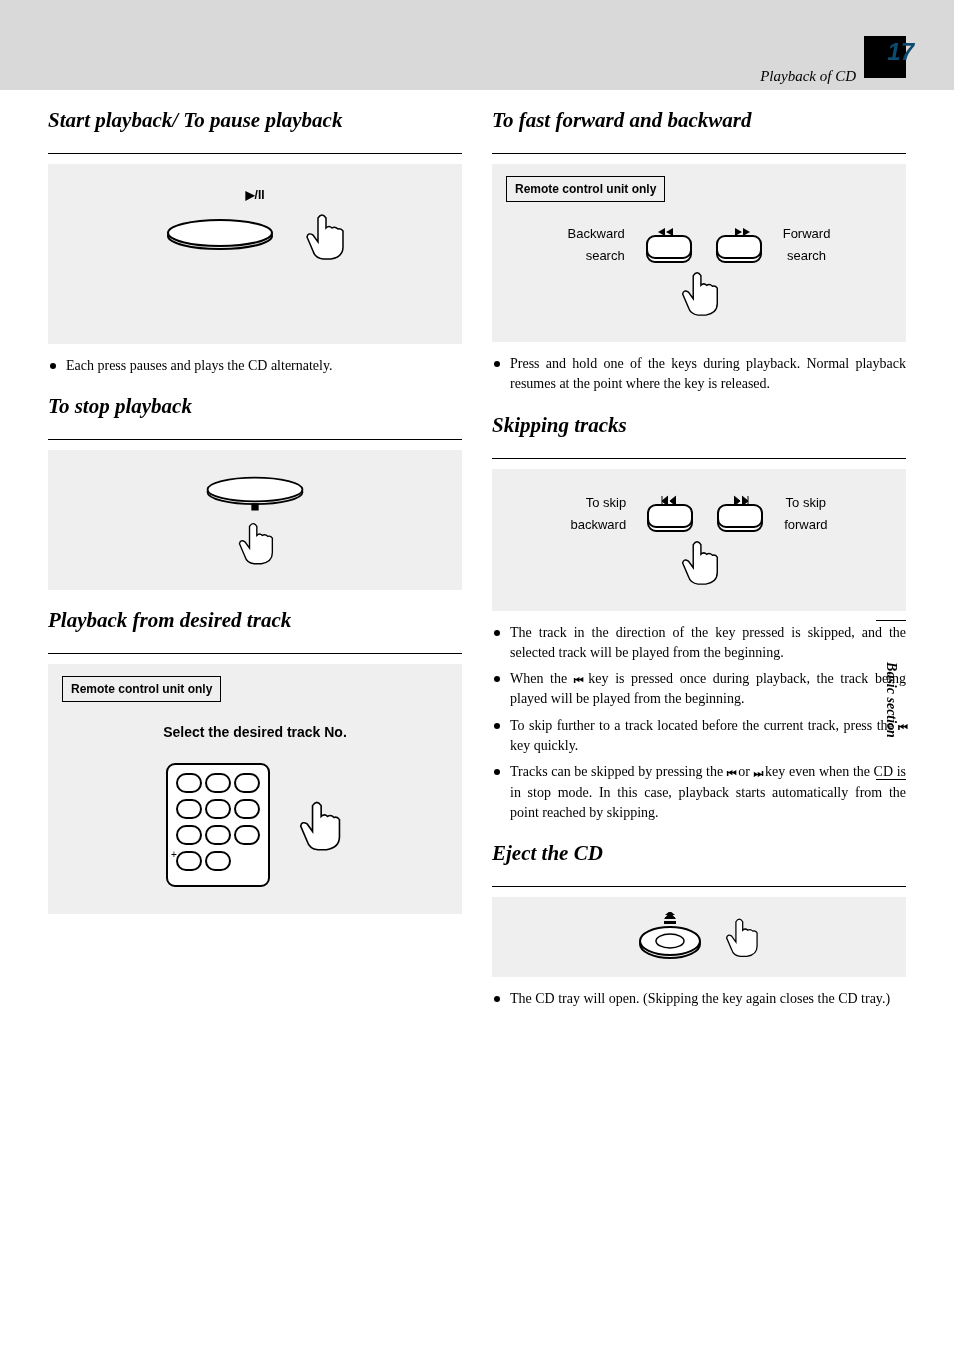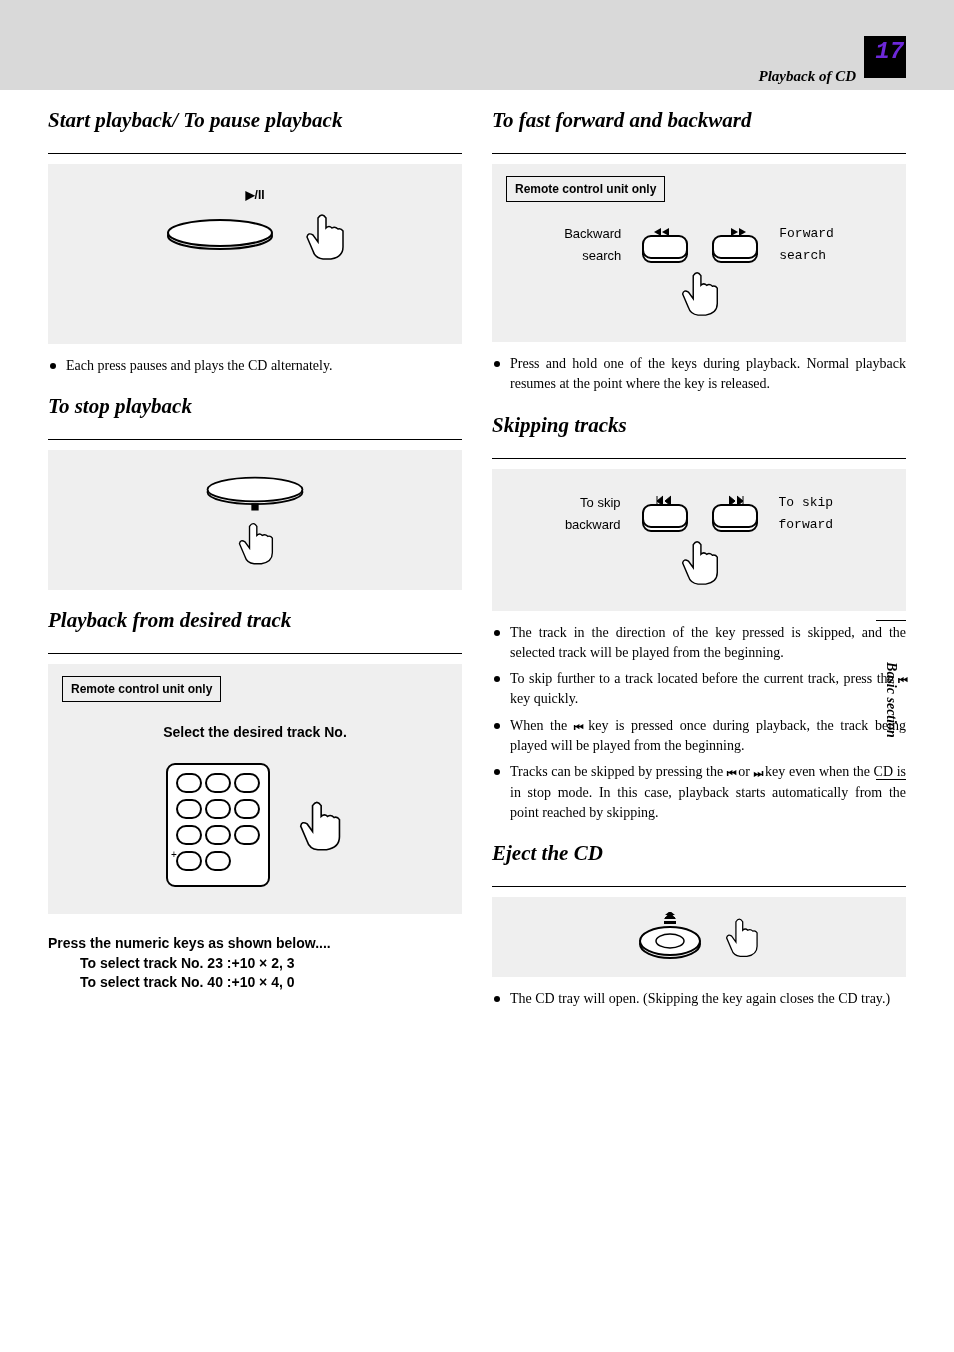--- a/index.html
+++ b/index.html
@@ -18,33 +18,33 @@
     background: #d9d9d9;
   }
   .page-num-box {
     position: absolute;
     top: 36px; right: 48px;
     width: 42px; height: 42px;
     background: #000;
   }
   .page-num {
     position: absolute;
-    top: 38px; right: 50px;
-    color: #6d28d9;
-    font-family: Liberation Mono, monospace;
+    top: 38px; right: 40px;
+    color: #0c4a6e;
+    font-family: Liberation Sans, sans-serif;
     font-style: italic;
     font-weight: bold;
     font-size: 24px;
   }
   .breadcrumb {
     position: absolute;
     top: 68px; right: 98px;
     font-family: "Times New Roman", Georgia, serif;
     font-style: italic;
-    font-weight: bold;
+    font-weight: normal;
     font-size: 15px;
   }
   .columns {
     position: absolute;
     top: 108px; left: 48px; right: 48px;
     display: flex;
     gap: 30px;
   }
   .col { flex: 1; }
   .section-h {
@@ -134,21 +134,21 @@
     white-space: nowrap;
     font-family: "Times New Roman", Georgia, serif;
     font-style: italic;
     font-weight: bold;
     font-size: 14px;
   }
   svg { display: block; }
   .hand-row { display: flex; align-items: center; gap: 18px; }
   .dual-btn-row { display: flex; align-items: center; gap: 18px; font-size: 13px; }
   .dual-labels { display:flex; flex-direction:column; line-height:1.2; text-align:right;gap:6px; }
-  .dual-labels.r { text-align:left;font-family:Liberation Mono, monospace; }
+  .dual-labels.r { text-align:center; }
 </style>
 </head>
 <body>
 
 <div class="top-bar"></div>
 <div class="page-num-box"></div>
 <div class="page-num">17</div>
 <div class="breadcrumb">Playback of CD</div>
 
 <div class="side-tab">
@@ -208,25 +208,20 @@
             <rect x="14" y="92" width="24" height="18" rx="9"></rect>
               <rect x="43" y="92" width="24" height="18" rx="9"></rect>
           </g>
           <text x="8" y="98" font-size="10">+</text>
         </svg>
         <svg width="56" height="56" viewBox="0 0 52 52">
           <path d="M20 8 q4 -6 8 0 v10 q3 -3 6 0 q3 -2 6 1 q3 -1 5 2 v16 q0 10 -12 12 h-8 q-8 -1 -10 -8 l-6 -14 q1 -5 6 -2 l5 7 z" fill="#fff" stroke="#000" stroke-width="1.5"></path>
         </svg>
       </div>
     </div>
-    <div class="instr-block">
-      <div>Press the numeric keys as shown below....</div>
-      <div class="instr-sub">To select track No. 23 :+10 × 2, 3</div>
-      <div class="instr-sub">To select track No. 40 :+10 × 4, 0</div>
-    </div>
 
   </div>
 
   <div class="col">
 
     <div class="section-h first">To fast forward and backward</div>
     <div class="illus-box" style="align-items:flex-start;padding:12px 14px 24px;">
       <div class="note-box">Remote control unit only</div>
       <div class="dual-btn-row" style="align-self:center;">
         <div class="dual-labels">
@@ -277,22 +272,22 @@
           <span>To skip</span>
           <span>forward</span>
         </div>
       </div>
       <svg width="50" height="50" viewBox="0 0 52 52" style="align-self:center;margin-top:-6px;">
         <path d="M20 8 q4 -6 8 0 v10 q3 -3 6 0 q3 -2 6 1 q3 -1 5 2 v16 q0 10 -12 12 h-8 q-8 -1 -10 -8 l-6 -14 q1 -5 6 -2 l5 7 z" fill="#fff" stroke="#000" stroke-width="1.5"></path>
       </svg>
     </div>
     <ul class="bullets">
       <li>The track in the direction of the key pressed  is skipped, and the selected track will be played from the beginning.</li>
+      <li><span>When the </span><span class="inline-icon">⏮</span><span> key is pressed once during playback, the  track being played will be played from the beginning.</span></li>
       <li><span>To skip further to a track located before the current track, press the </span><span class="inline-icon">⏮</span><span> key quickly.</span></li>
-      <li><span>When the </span><span class="inline-icon">⏮</span><span> key is pressed once during playback, the  track being played will be played from the beginning.</span></li>
       <li><span>Tracks can be skipped by pressing the </span><span class="inline-icon">⏮</span><span> or </span><span class="inline-icon">⏭</span><span> key even when the CD is in stop mode. In this case, playback starts automatically from the point reached by skipping.</span></li>
     </ul>
 
     <div class="section-h">Eject the CD</div>
     <div class="illus-box" style="height:80px;flex-direction:row;justify-content:center;gap:14px;">
       <svg width="70" height="50" viewBox="0 0 70 50">
         <path d="M30 4 l10 0 l-5 -4 z M30 6 h10 v2 h-10 z" fill="#000" transform="translate(0,-1)"></path>
         <path d="M35 0 l6 7 h-12 z M29 9 h12 v3 h-12 z" fill="#000"></path>
         <ellipse cx="35" cy="32" rx="30" ry="14" fill="none" stroke="#000" stroke-width="2"></ellipse>
         <ellipse cx="35" cy="29" rx="30" ry="14" fill="#fff" stroke="#000" stroke-width="2"></ellipse>

